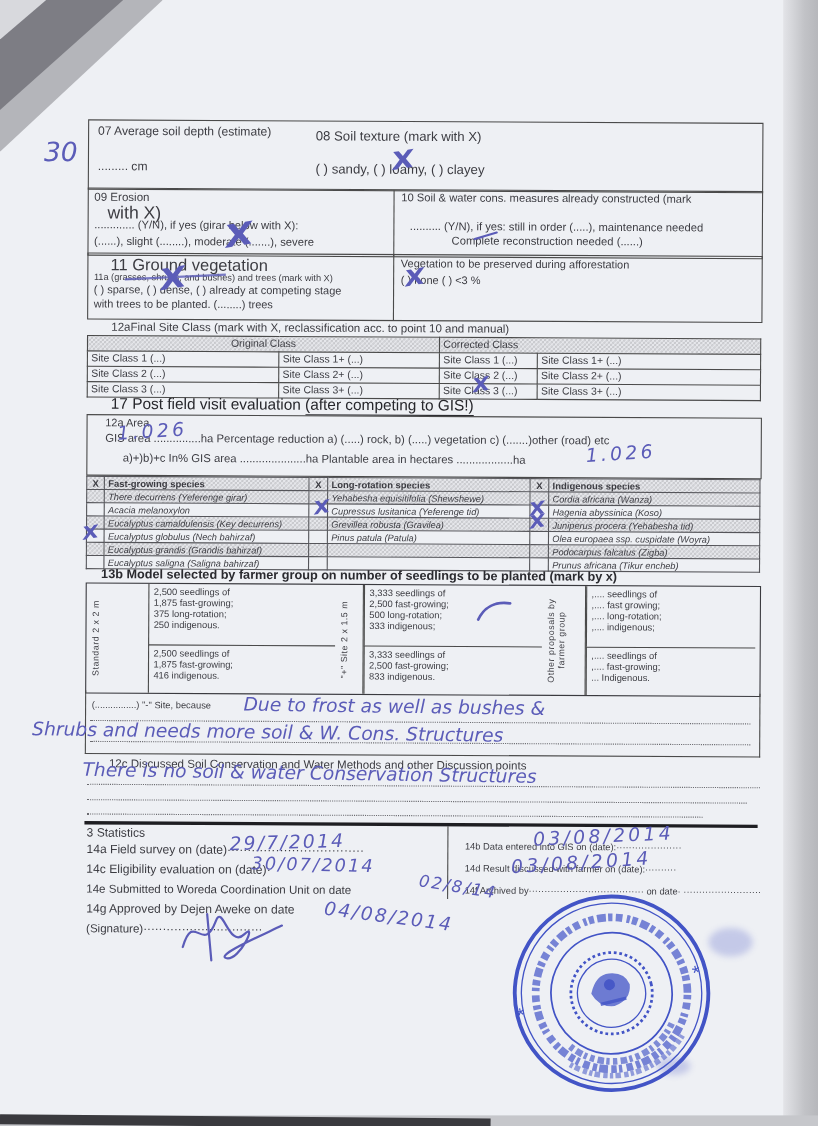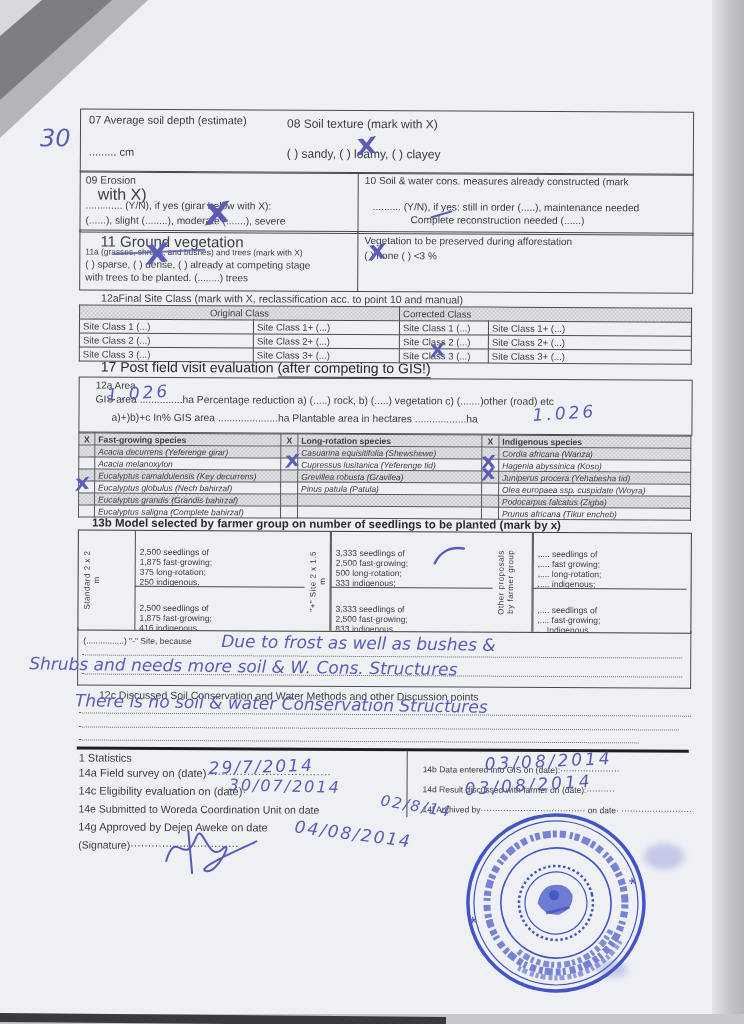--- a/index.html
+++ b/index.html
@@ -40,21 +40,21 @@
   .sc td{border:1px solid #4a4a4a;height:13px;padding:0 3px;overflow:hidden;white-space:nowrap;}
   .sp{position:absolute;left:78px;top:434px;width:612px;font-size:8.4px;}
   .sp td{border:1px solid #55555a;height:11px;padding:0 3px;overflow:hidden;white-space:nowrap;}
   .sp td.nm{font-style:italic;}
   .sp td.xc{text-align:center;font-style:normal;font-weight:bold;}
   .sp tr.hd td{font-weight:bold;font-size:8.6px;}
   
   .m13{position:absolute;left:78px;top:531px;width:612px;height:99px;display:grid;
        grid-template-columns:56px 170px 26px 162px 40px 154px;grid-template-rows:55px 44px;
        border:1.5px solid #3a3a3f;font-size:8.5px;line-height:1.18;}
-  .m13>div{border-left:1px solid #4a4a4a;padding:16px 4px;overflow:hidden;}
+  .m13>div{border-left:1px solid #4a4a4a;padding:2px 4px;overflow:hidden;}
   .m13>div.c1{border-left:none;}
   .m13>div.r2{border-top:1px solid #4a4a4a;}
   .vlab{writing-mode:vertical-rl;transform:rotate(180deg);text-align:center;font-size:8px;
         padding:1px 0;letter-spacing:.5px;}
   .smudge{position:absolute;border-radius:50%;filter:blur(3px);opacity:.25;background:#4a58c5;}
 </style>
 </head>
 <body>
 
 <div class="scan">
@@ -158,23 +158,23 @@
           <tr class="hd chk">
         <td class="xc">X</td>
         <td>Fast-growing species</td>
         <td class="xc">X</td>
         <td>Long-rotation species</td>
         <td class="xc">X</td>
         <td>Indigenous species</td>
       </tr>
       <tr class="chk">
         <td></td>
-            <td class="nm">Acacia decurrens (Yeferenge girar)</td>
-        <td></td>
-            <td class="nm">Casuarina equisitifolia (Shewshewe)</td>
+            <td class="nm">There decurrens (Yeferenge girar)</td>
+        <td></td>
+            <td class="nm">Yehabesha equisitifolia (Shewshewe)</td>
         <td></td>
             <td class="nm">Cordia africana (Wanza)</td>
       </tr>
       <tr>
         <td></td>
             <td class="nm">Acacia melanoxylon</td>
         <td></td>
             <td class="nm">Cupressus lusitanica (Yeferenge tid)</td>
         <td></td>
             <td class="nm">Hagenia abyssinica (Koso)</td>
@@ -198,21 +198,21 @@
       <tr class="chk">
         <td></td>
             <td class="nm">Eucalyptus grandis (Grandis bahirzaf)</td>
         <td></td>
             <td class="nm"></td>
         <td></td>
             <td class="nm">Podocarpus falcatus (Zigba)</td>
       </tr>
       <tr>
         <td></td>
-            <td class="nm">Eucalyptus saligna (Complete bahirzaf)</td>
+            <td class="nm">Eucalyptus saligna (Saligna bahirzaf)</td>
         <td></td>
             <td class="nm"></td>
         <td></td>
             <td class="nm">Prunus africana (Tikur encheb)</td>
       </tr>
     </tbody>
       </table>
     <div class="hw hwx" style="left:76px;top:476px;font-size:16px;">X</div>
     <div class="hw hwx" style="left:286px;top:452px;font-size:16px;">X</div>
     <div class="hw hwx" style="left:482px;top:452px;font-size:16px;">X</div>
@@ -270,21 +270,21 @@
     <div class="hw" style="left:30px;top:657px;font-size:17px;transform:rotate(.5deg);">Shrubs and needs more soil &amp; W. Cons. Structures</div>
 
     <div class="t" style="left:100px;top:690px;font-size:10.5px;">12c Discussed Soil Conservation and Water Methods and other Discussion points</div>
     <div class="dotline" style="left:80px;top:714px;width:612px;"></div>
     <div class="hw" style="left:76px;top:694px;font-size:17px;transform:rotate(.6deg);">There is no soil &amp; water Conservation Structures</div>
     <div class="dotline" style="left:80px;top:728px;width:600px;"></div>
     <div class="dotline" style="left:80px;top:741px;width:560px;"></div>
 
     <div class="thick" style="left:78px;top:748px;width:612px;"></div>
     <div class="vline" style="left:408px;top:751px;height:66px;"></div>
-    <div class="t" style="left:80px;top:753px;font-size:11px;">1 Statistics</div>
+    <div class="t" style="left:80px;top:753px;font-size:11px;">3 Statistics</div>
     <div class="t" style="left:80px;top:768px;font-size:11px;">14a Field survey on (date)··································</div>
     <div class="t" style="left:80px;top:786px;font-size:11px;">14c Eligibility evaluation on (date)·</div>
     <div class="t" style="left:80px;top:804px;font-size:10.5px;">14e Submitted to Woreda Coordination Unit  on date</div>
     <div class="t" style="left:80px;top:822px;font-size:11px;">14g Approved by  Dejen Aweke on date</div>
     <div class="t" style="left:80px;top:840px;font-size:10.5px;">(Signature)·······························</div>
     <div class="t" style="left:424px;top:764px;font-size:8.5px;">14b  Data entered into GIS on (date):·····················</div>
     <div class="t" style="left:424px;top:784px;font-size:8.5px;">14d  Result discussed with farmer on (date):··········</div>
     <div class="t" style="left:424px;top:804px;font-size:8.5px;">14f  Archived by·····································  on date·  ·························</div>
 
     <div class="hw" style="left:210px;top:757px;font-size:17px;letter-spacing:2px;transform:rotate(-2deg);">29/7/2014</div>

